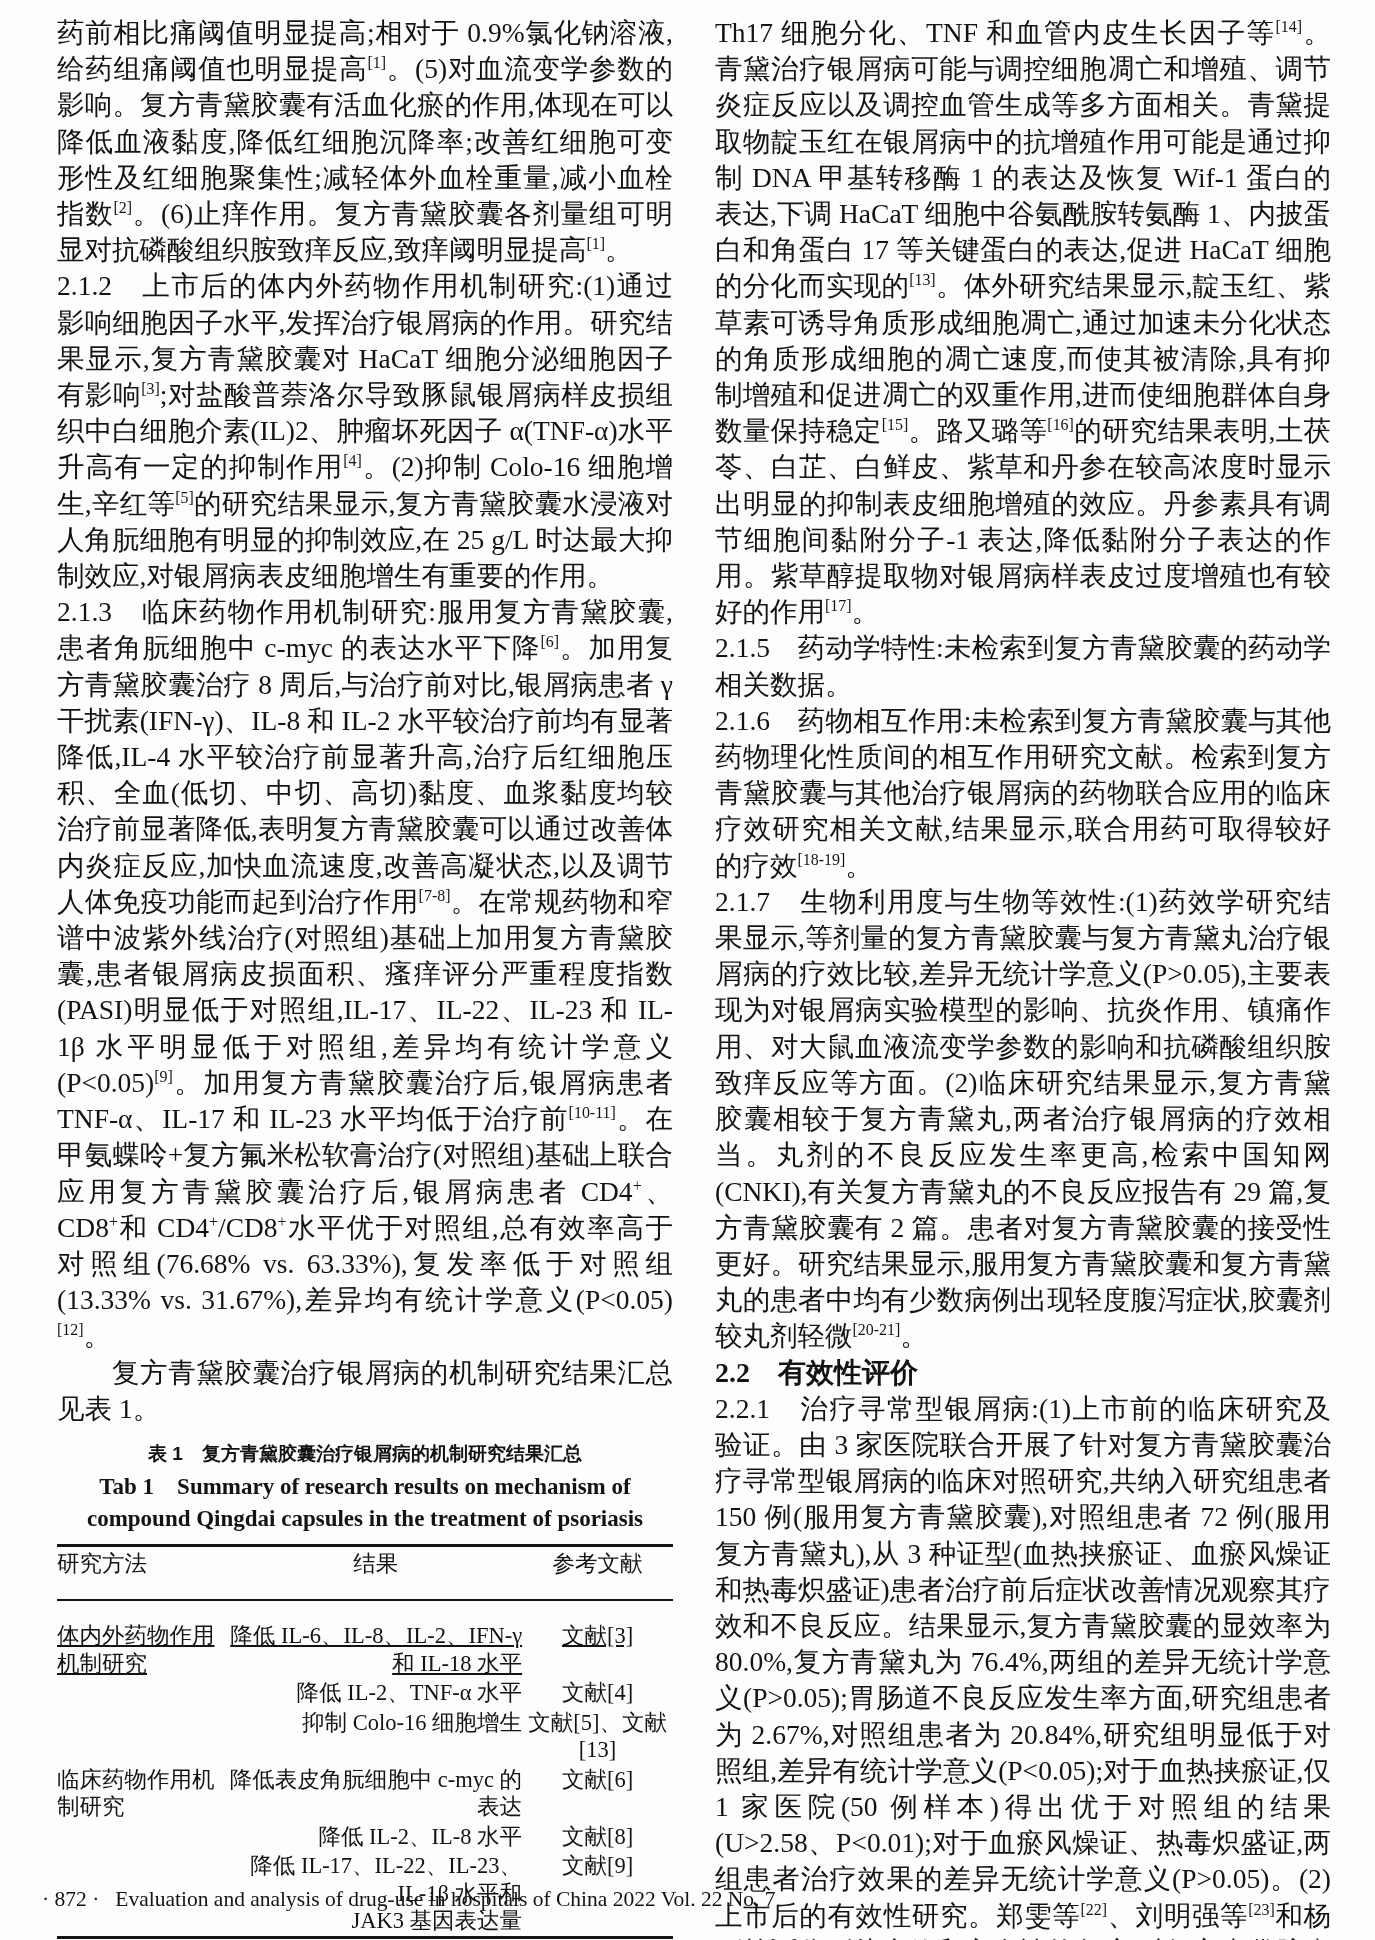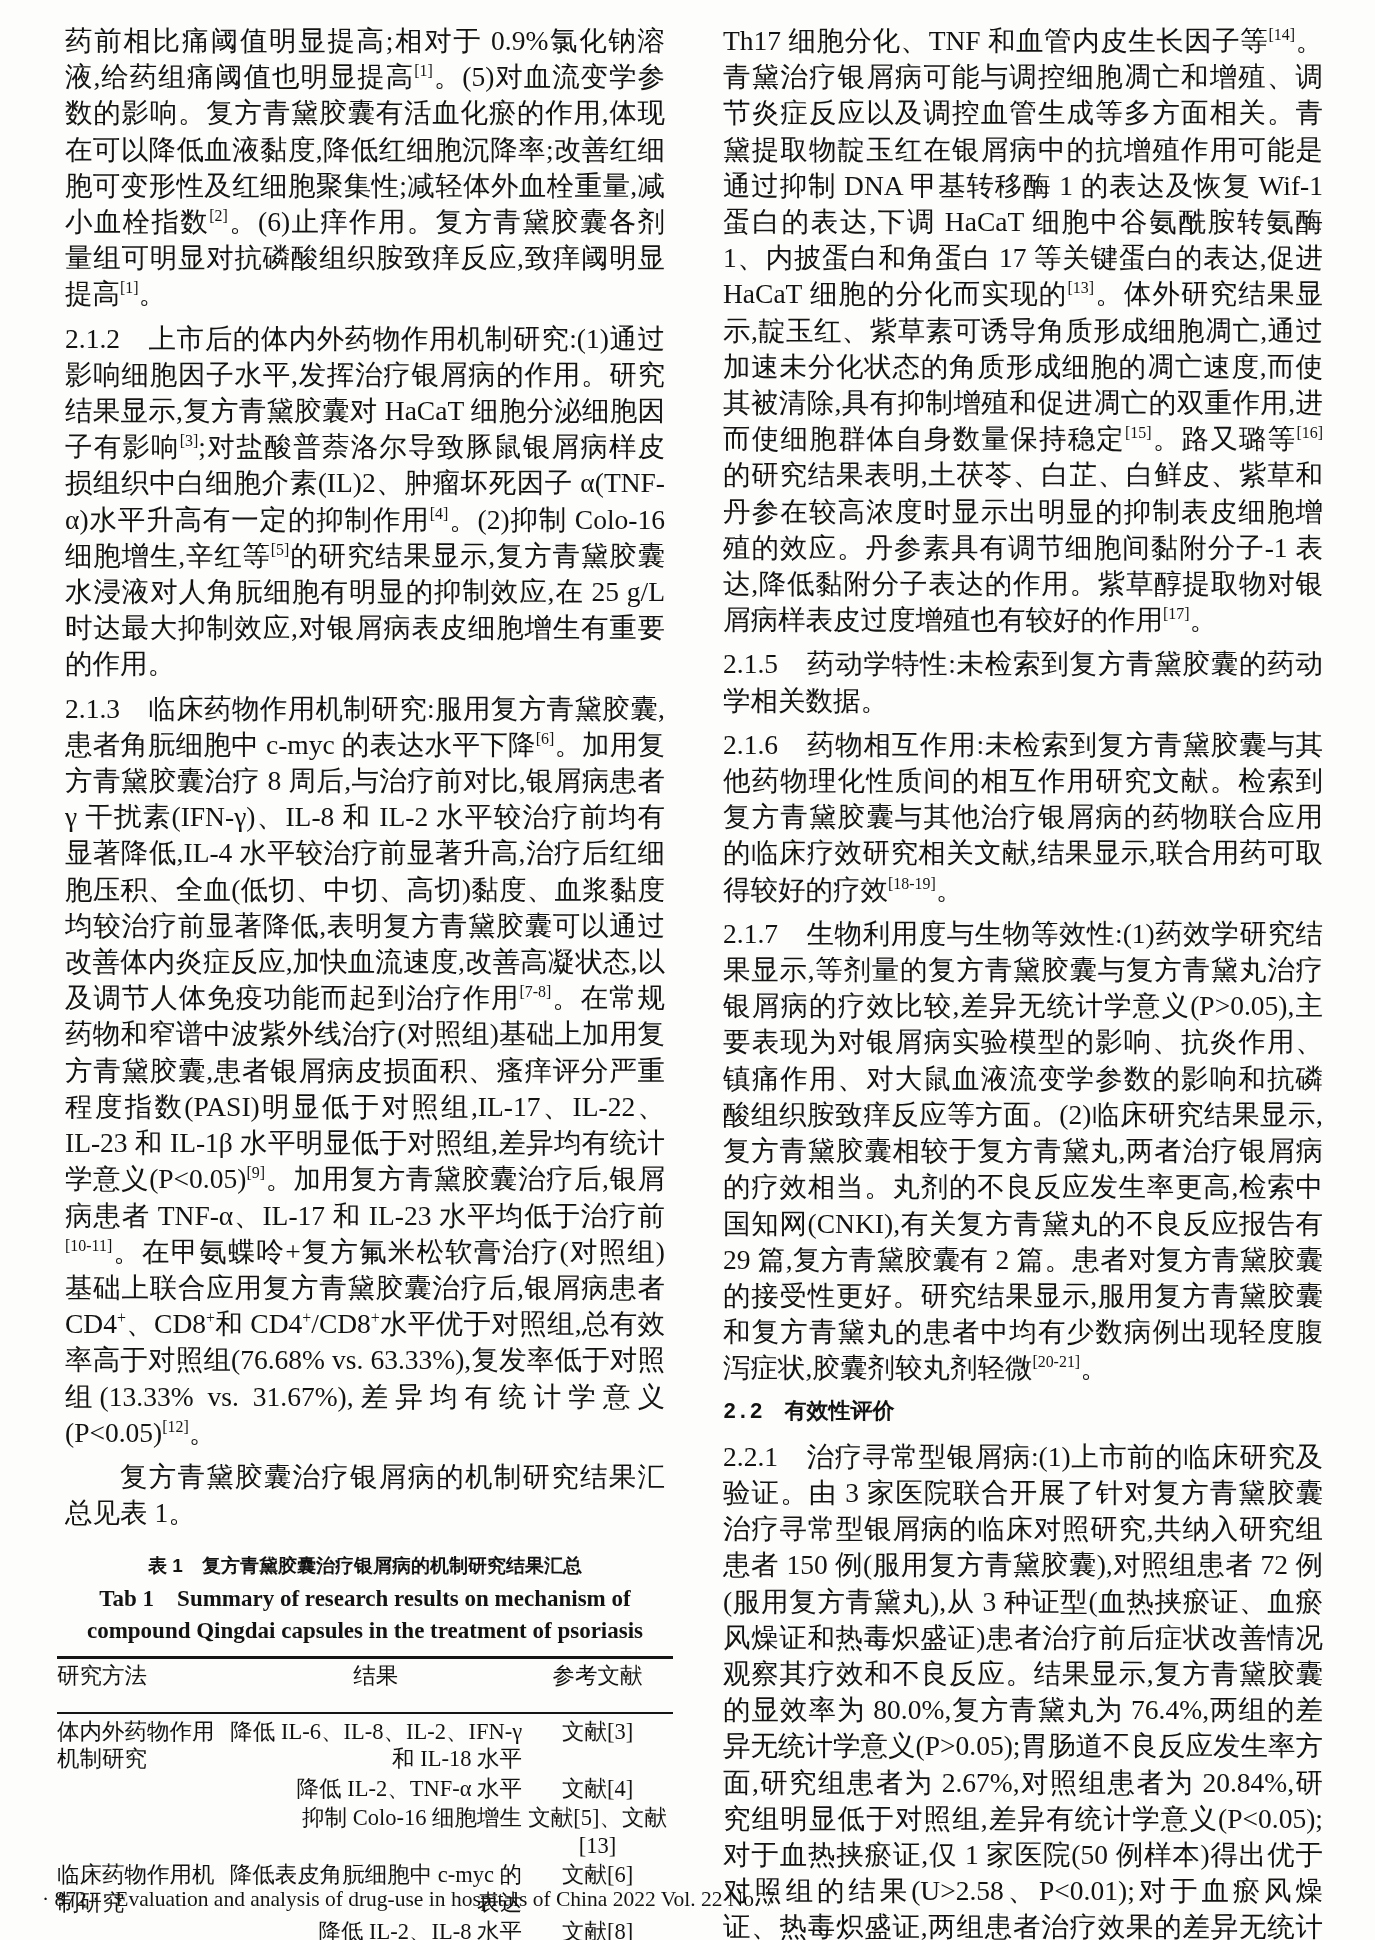--- a/index.html
+++ b/index.html
@@ -13,26 +13,26 @@
   .page {
     position: absolute; inset: 0;
     padding: 15px 45px 0 57px;
     display: flex; gap: 42px;
   }
   .column {
     flex: 0 0 616px; width: 616px;
     font-size: 27.5px; line-height: 36.2px;
     text-align: justify;
   }
-  .para { margin: 8px; }
+  .para { margin: 0; }
   .para.indent { text-indent: 2em; }
   .para.bold {
     font-weight: bold;
-    font-family: Liberation Mono, monospace;
-    font-size: 22px;
+    font-family: Liberation Serif, serif;
+    font-size: 28px;
   }
   sup { font-size: 0.58em; line-height: 0; vertical-align: super; }
 
   .table-block { padding-top: 3px; }
   .caption-zh {
     font-family: "Liberation Sans", "DejaVu Sans", sans-serif;
     font-weight: bold; font-size: 19px; line-height: 35px;
     text-align: center; margin-top: 6px;
   }
   .caption-en {
@@ -45,21 +45,21 @@
     border-top: 3px solid #151515; border-bottom: 3px solid #151515;
     font-size: 22.5px; line-height: 27.5px;
   }
   .summary th {
     font-weight: normal; border-bottom: 2px solid #151515;
     padding: 3px 0 22px; text-align: center;
   }
   .summary td { text-align: right; vertical-align: top; padding: 1px 0; }
   .summary th.c1, .summary td.c1 { text-align: left; width: 28%; }
   .summary th.c3, .summary td.c3 { width: 24.5%; text-align: center; }
-  .summary tr.first td { padding-top: 4px; }
+  .summary tr.first td { padding-top: 21px; text-decoration: underline; }
 
   .footer {
     position: absolute; left: 42px; right: 45px; top: 1887px;
     display: flex; justify-content: space-between; align-items: baseline;
     font-size: 21.5px; white-space: nowrap;
   }
   .footer-left { display: flex; gap: 16px; align-items: baseline; }
   .footer .zh { font-size: 23px; }
 </style>
 </head>

